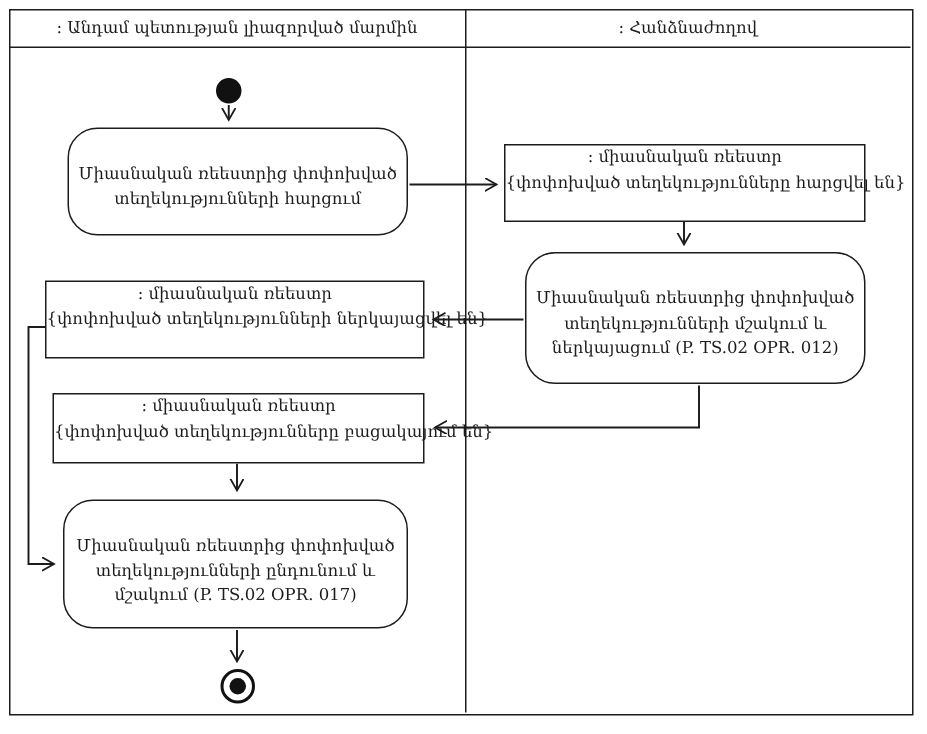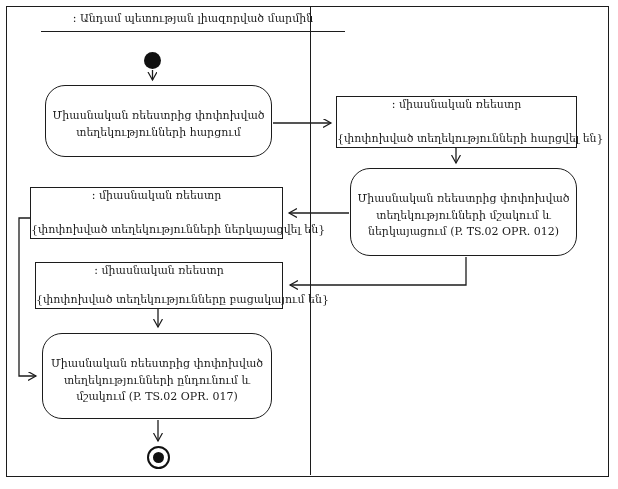--- a/index.html
+++ b/index.html
@@ -8,37 +8,36 @@
     font-family:"DejaVu Serif","DejaVu Sans",serif;color:#1c1c1c;overflow:hidden;
   }
   .frame{
     position:absolute;left:6px;top:6px;width:601px;height:469px;
     border:1.5px solid #1c1c1c;background:#ffffff;
   }
   .lane-header{
     position:absolute;top:6px;height:26px;display:flex;align-items:center;
     justify-content:center;font-size:11px;border-bottom:1.5px solid #1c1c1c;
     box-sizing:border-box;
-    margin-left:35px;
   }
   .lane-header.left{left:6px;width:304px;}
   .lane-header.right{left:310px;width:297px;}
   .lane-divider{
     position:absolute;left:310px;top:6px;height:469px;width:0;
     border-left:1.5px solid #1c1c1c;
   }
   .action{
     position:absolute;box-sizing:border-box;border:1.4px solid #1c1c1c;
     border-radius:20px;background:#ffffff;font-size:11px;text-align:center;
     line-height:1.5;padding-top:22px;z-index:2;
   }
   .object{
     position:absolute;box-sizing:border-box;border:1.4px solid #1c1c1c;
     background:#ffffff;font-size:11px;text-align:center;line-height:1.5;
-    display:flex;flex-direction:column;justify-content:space-between;z-index:2;
+    display:flex;flex-direction:column;justify-content:flex-start;z-index:2;
   }
   .line{white-space:nowrap;}
   .initial-node{
     position:absolute;left:144px;top:52px;width:17px;height:17px;
     background:#111111;border-radius:50%;z-index:2;
   }
   .final-node{
     position:absolute;left:147px;top:446px;width:19px;height:19px;
     border:2px solid #111111;border-radius:50%;background:#ffffff;
     display:flex;align-items:center;justify-content:center;z-index:2;
@@ -50,20 +49,23 @@
 </head>
 <body>
 
 <div class="canvas">
 
   <div class="frame"></div>
   <div class="lane-divider"></div>
 
   <div class="lane-header left">
     <span>: Անդամ պետության լիազորված մարմին</span>
+  </div>
+  <div class="lane-header right">
+    <span>: Հանձնաժողով</span>
   </div>
 
   <svg class="edges" width="618" height="489">
     <defs>
       <marker id="arrow" markerWidth="11" markerHeight="11" refX="8" refY="4.5" orient="auto" markerUnits="userSpaceOnUse">
         <path d="M0,0 L8,4.5 L0,9" fill="none" stroke="#1c1c1c" stroke-width="1.2"></path>
       </marker>
     </defs>
     <path class="edge" d="M152.5,70 L152.5,80" marker-end="url(#arrow)"></path>
     <path class="edge" d="M273,123 L331,123" marker-end="url(#arrow)"></path>
@@ -77,21 +79,21 @@
 
   <div class="initial-node"></div>
 
   <div class="action" style="left:45px;top:85px;width:227px;height:72px;">
     <div class="line">Միասնական ռեեստրից փոփոխված</div>
     <div class="line">տեղեկությունների հարցում</div>
   </div>
 
   <div class="object" style="left:336px;top:96px;width:241px;height:52px;">
     <div class="line">: միասնական ռեեստր</div>
-    <div class="line">{փոփոխված տեղեկությունների հարցվել են}</div>
+    <div class="line">{փոփոխված տեղեկությունները հարցվել են}</div>
   </div>
 
   <div class="action" style="left:350px;top:168px;width:227px;height:88px;">
     <div class="line">Միասնական ռեեստրից փոփոխված</div>
     <div class="line">տեղեկությունների մշակում և</div>
     <div class="line">ներկայացում (P. TS.02 OPR. 012)</div>
   </div>
 
   <div class="object" style="left:30px;top:187px;width:253px;height:52px;">
     <div class="line">: միասնական ռեեստր</div>

